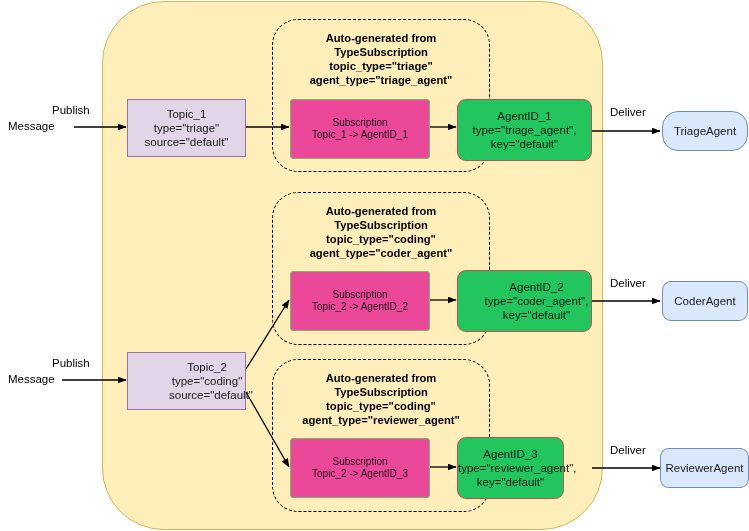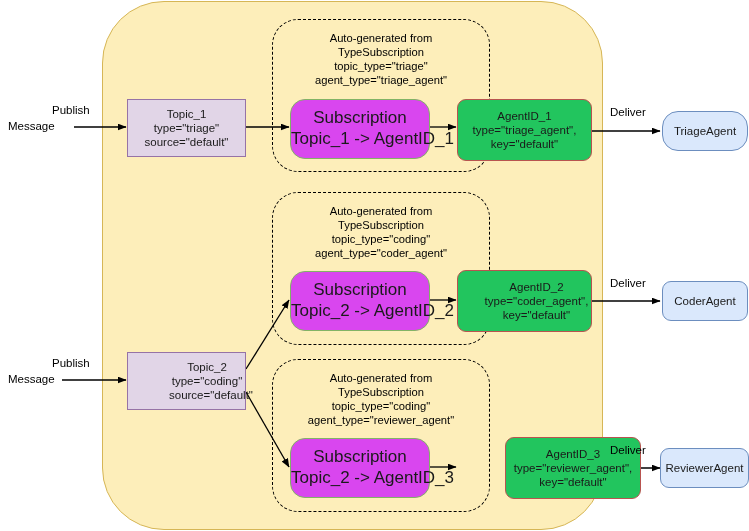--- a/index.html
+++ b/index.html
@@ -49,42 +49,43 @@
 
   
   .dashed-group {
     position: absolute;
     box-sizing: border-box;
     border: 1.4px dashed #000000;
     border-radius: 26px;
     background: transparent;
     z-index: 2;
     padding-top: 11px;
+    font-weight: bold;
   }
   .dashed-group .caption {
     font-size: 11.2px;
     text-align: center;
     color: #000;
     line-height: 1.26;
   }
   .dashed-group .caption div { white-space: nowrap; }
 
   
   .topic {
     background: #e1d5e7;
     border: 1px solid #9673a6;
     border-radius: 0;
     font-size: 11.5px;
   }
   
   .subscription {
-    background: #d946ef;
+    background: #ec4899;
     border: 1px solid #82b366;
-    border-radius: 15px;
-    font-size: 17px;
+    border-radius: 3px;
+    font-size: 10px;
   }
   
   .agentid {
     background: #22c55e;
     border: 1px solid #b85450;
     border-radius: 9px;
     font-size: 11.5px;
   }
   
   .agent {
@@ -223,21 +224,21 @@
   </div>
 
   <div class="node agentid" style="left:457px; top:270px; width:135px; height:62px;padding-left:24px;">
     <div class="lines">
       <div>AgentID_2</div>
       <div>type="coder_agent",</div>
       <div>key="default"</div>
     </div>
   </div>
 
-  <div class="node agentid" style="left:457px; top:437px; width:136px; height:62px;margin-left:48px;">
+  <div class="node agentid" style="left:457px; top:437px; width:107px; height:62px;">
     <div class="lines">
       <div>AgentID_3</div>
       <div>type="reviewer_agent",</div>
       <div>key="default"</div>
     </div>
   </div>
 
   <div class="edge-label" style="left:610px; top:106px;">Deliver</div>
   <div class="edge-label" style="left:610px; top:277px;">Deliver</div>
   <div class="edge-label" style="left:610px; top:444px;">Deliver</div>

